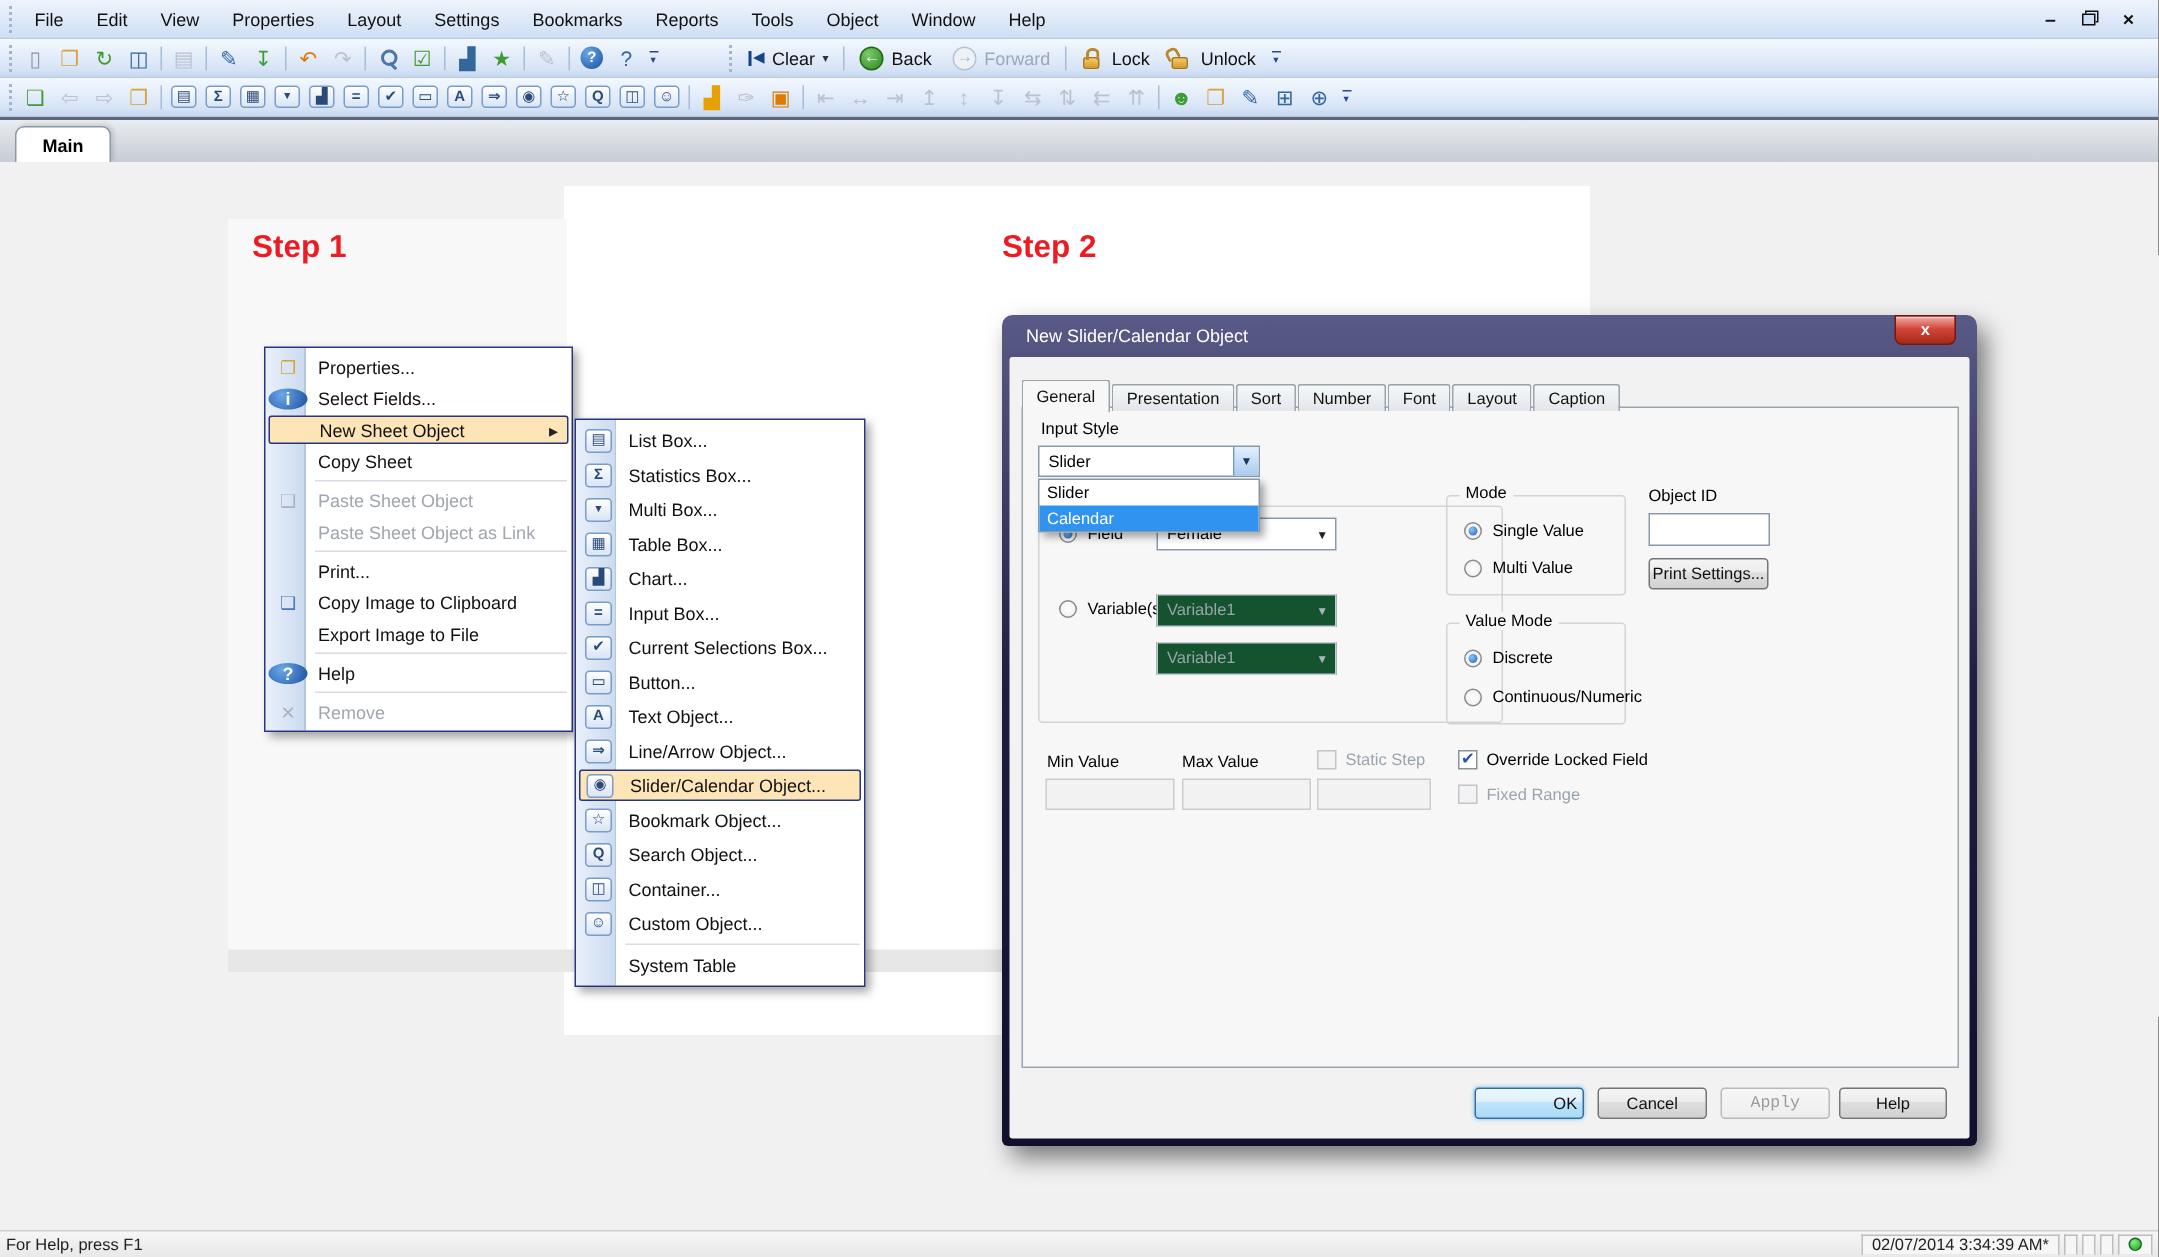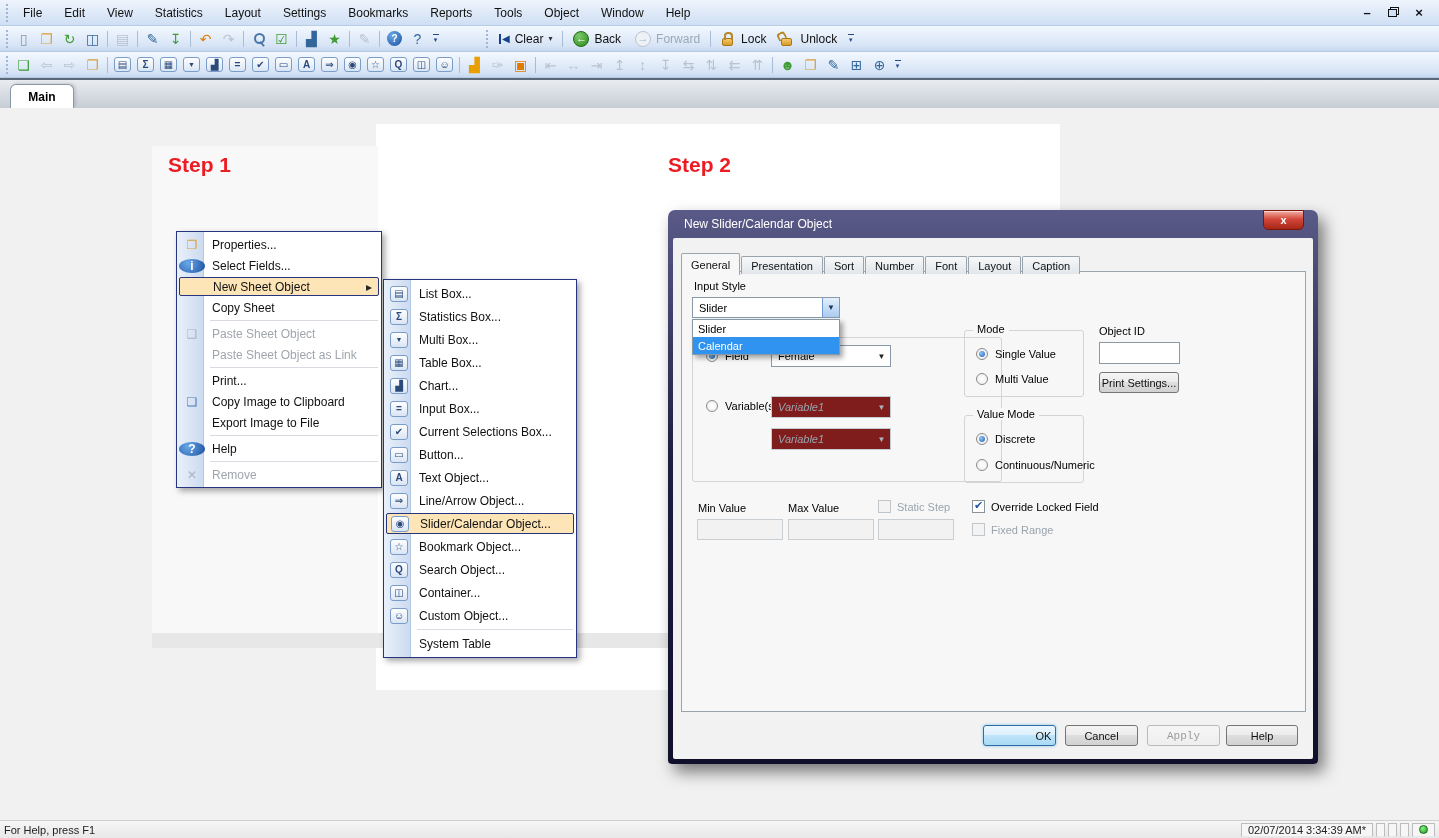--- a/index.html
+++ b/index.html
@@ -112,21 +112,21 @@
   .radio.sel::after{content:"";position:absolute;left:2px;top:2px;width:6px;height:6px;border-radius:50%;
     background:radial-gradient(circle at 35% 35%,#8ec4f5,#1e62b8);}
   .checkrow{position:absolute;display:flex;align-items:center;gap:6px;font-size:11px;white-space:nowrap;}
   .check{width:13px;height:13px;border:1px solid #8a9399;background:#fff;flex:none;position:relative;}
   .check.checked::after{content:"✔";position:absolute;left:1px;top:-2px;color:#2456a8;font-size:11px;}
   .check.dis{border-color:#c0c6ca;background:#f3f3f3;}
   .combo{position:absolute;background:#fff;border:1px solid #8a99a8;font-size:11px;display:flex;align-items:center;padding-left:6px;}
   .combo .cv{flex:1;white-space:nowrap;overflow:hidden;}
   .combo .arr{width:17px;height:100%;display:flex;align-items:center;justify-content:center;font-size:8px;color:#222;flex:none;}
   .combo.blue .arr{background:linear-gradient(#e3effc,#aacbf0);border-left:1px solid #6d9bd1;color:#17355e;}
-  .combo.dis{color:#9aa4ad;border-color:#c3ccd3;background:#7f1d1d;font-style:italic;}
+  .combo.dis{color:#9aa4ad;border-color:#c3ccd3;background:#14532d;}
   .combo.dis .arr{color:#aab4bd;}
   .ddl{position:absolute;background:#fff;border:1px solid #8899a6;box-shadow:3px 3px 5px rgba(0,0,0,.35);z-index:10;font-size:11px;}
   .ddl .opt{height:17px;display:flex;align-items:center;padding:0 5px;}
   .ddl .opt.sel{background:#2f93ef;color:#fff;}
   .tbx{position:absolute;background:#fff;border:1px solid #8a99a8;}
   .tbx.dis{background:#f2f2f2;border-color:#c9ced2;}
   .btn{position:absolute;height:21px;font-size:11px;color:#111;display:flex;align-items:center;justify-content:center;
     border:1px solid #757575;border-radius:3px;background:linear-gradient(#f4f4f4,#ececec 45%,#dfdfdf 46%,#d1d1d1);}
   .btn.default{border-color:#2d6fa5;background:linear-gradient(#ecf7fe,#dcf0fc 45%,#c0e5fb 46%,#a9d9f5);box-shadow:0 0 3px #7ec0ea;padding-left:48px;}
   .btn.disabled{color:#9b9b9b;border-color:#b8babc;background:linear-gradient(#f6f6f6,#eeeeee);}
@@ -144,21 +144,21 @@
 
 <div class="window">
 
   <div class="menubar">
     <span class="grip"></span>
     <div class="mb-items">
 
     <span class="mb-item">File</span>
         <span class="mb-item">Edit</span>
         <span class="mb-item">View</span>
-        <span class="mb-item">Statistics</span>
+        <span class="mb-item">Properties</span>
         <span class="mb-item">Layout</span>
         <span class="mb-item">Settings</span>
         <span class="mb-item">Bookmarks</span>
         <span class="mb-item">Reports</span>
         <span class="mb-item">Tools</span>
         <span class="mb-item">Object</span>
         <span class="mb-item">Window</span>
         <span class="mb-item">Help</span>
       </div>
     <div class="wctls">

